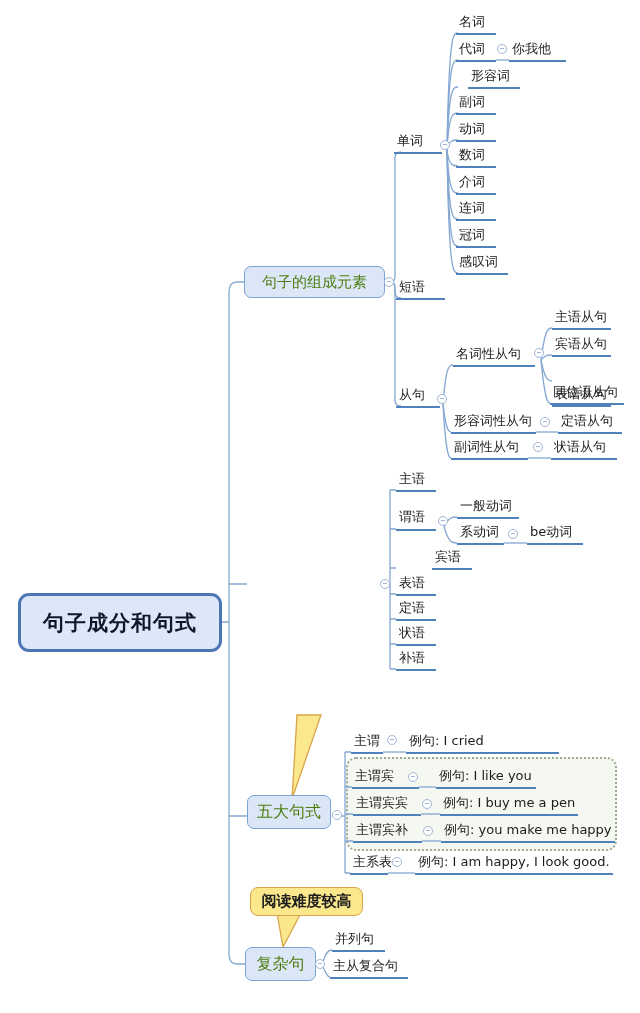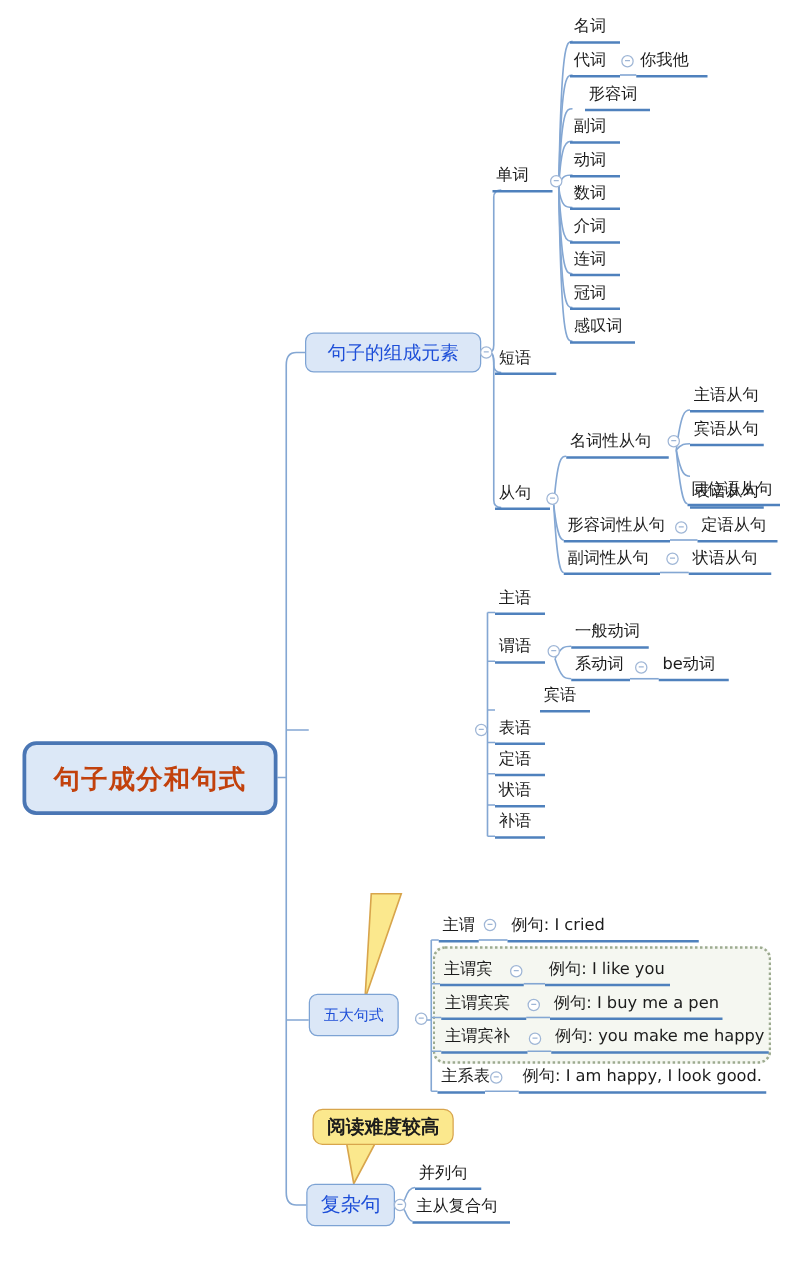--- a/index.html
+++ b/index.html
@@ -1,22 +1,22 @@
 <!DOCTYPE html>
 <html><head>
 <meta charset="utf-8">
 <style>
   html,body{margin:0;padding:0;background:#ffffff;}
   body{font-family:"DejaVu Sans","Liberation Sans",sans-serif;}
   .canvas{position:relative;width:640px;height:1013px;background:#ffffff;overflow:hidden;}
   svg.links{position:absolute;left:0;top:0;z-index:1;}
   .group{position:absolute;background:rgba(242,245,237,0.8);border:2px dotted #9dab90;border-radius:10px;z-index:0;box-sizing:border-box;}
   .leaf{position:absolute;font-size:13px;line-height:15px;color:#1c1c1c;border-bottom:2px solid #4f81bd;padding:0 3px 4px 3px;white-space:nowrap;box-sizing:border-box;z-index:2;}
-  .topic{position:absolute;box-sizing:border-box;display:flex;align-items:center;justify-content:center;background:#dbe7f7;border:1.5px solid #7da3d4;border-radius:7px;font-size:15px;color:#1d4ed8;white-space:nowrap;z-index:2;}
-  .root{background:#dce8f7;border:3.5px solid #4a76b4;border-radius:11px;font-size:21px;font-weight:bold;color:#c2410c;letter-spacing:1px;}
+  .topic{position:absolute;box-sizing:border-box;display:flex;align-items:center;justify-content:center;background:#dbe7f7;border:1.5px solid #7da3d4;border-radius:7px;font-size:15px;color:#4d7c0f;white-space:nowrap;z-index:2;}
+  .root{background:#dce8f7;border:3.5px solid #4a76b4;border-radius:11px;font-size:21px;font-weight:bold;color:#0f172a;letter-spacing:1px;}
   .callout{position:absolute;box-sizing:border-box;display:flex;align-items:center;justify-content:center;background:#fbe88d;border:1.5px solid #d8a54c;border-radius:8px;font-size:15px;font-weight:bold;color:#1c1c1c;white-space:nowrap;z-index:3;}
   .dot{position:absolute;width:10px;height:10px;box-sizing:border-box;border:1px solid #9fb6d6;border-radius:50%;background:#fff;z-index:3;}
   .dot::after{content:"";position:absolute;left:2px;right:2px;top:50%;margin-top:-1px;height:1px;background:#9fb6d6;}
 </style>
 </head>
 <body>
 
 <div class="canvas">
 
   <div class="group" style="left:346px;top:757px;width:271px;height:94px;"></div>
@@ -80,21 +80,21 @@
     </g>
   </svg>
 
   <div class="topic root" style="left:18px;top:593px;width:204px;height:59px;">
     <span>句子成分和句式</span>
   </div>
 
   <div class="topic" style="left:244px;top:266px;width:141px;height:32px;">
     <span>句子的组成元素</span>
   </div>
-  <div class="topic" style="left:247px;top:795px;width:72px;height:34px;font-size:12px;">
+  <div class="topic" style="left:247px;top:795px;width:84px;height:34px;font-size:16px;">
     <span>五大句式</span>
   </div>
   <div class="topic" style="left:245px;top:947px;width:71px;height:34px;font-size:16px;">
     <span>复杂句</span>
   </div>
 
   <div class="callout" style="left:250px;top:887px;width:113px;height:29px;">
     <span>阅读难度较高</span>
   </div>
 

